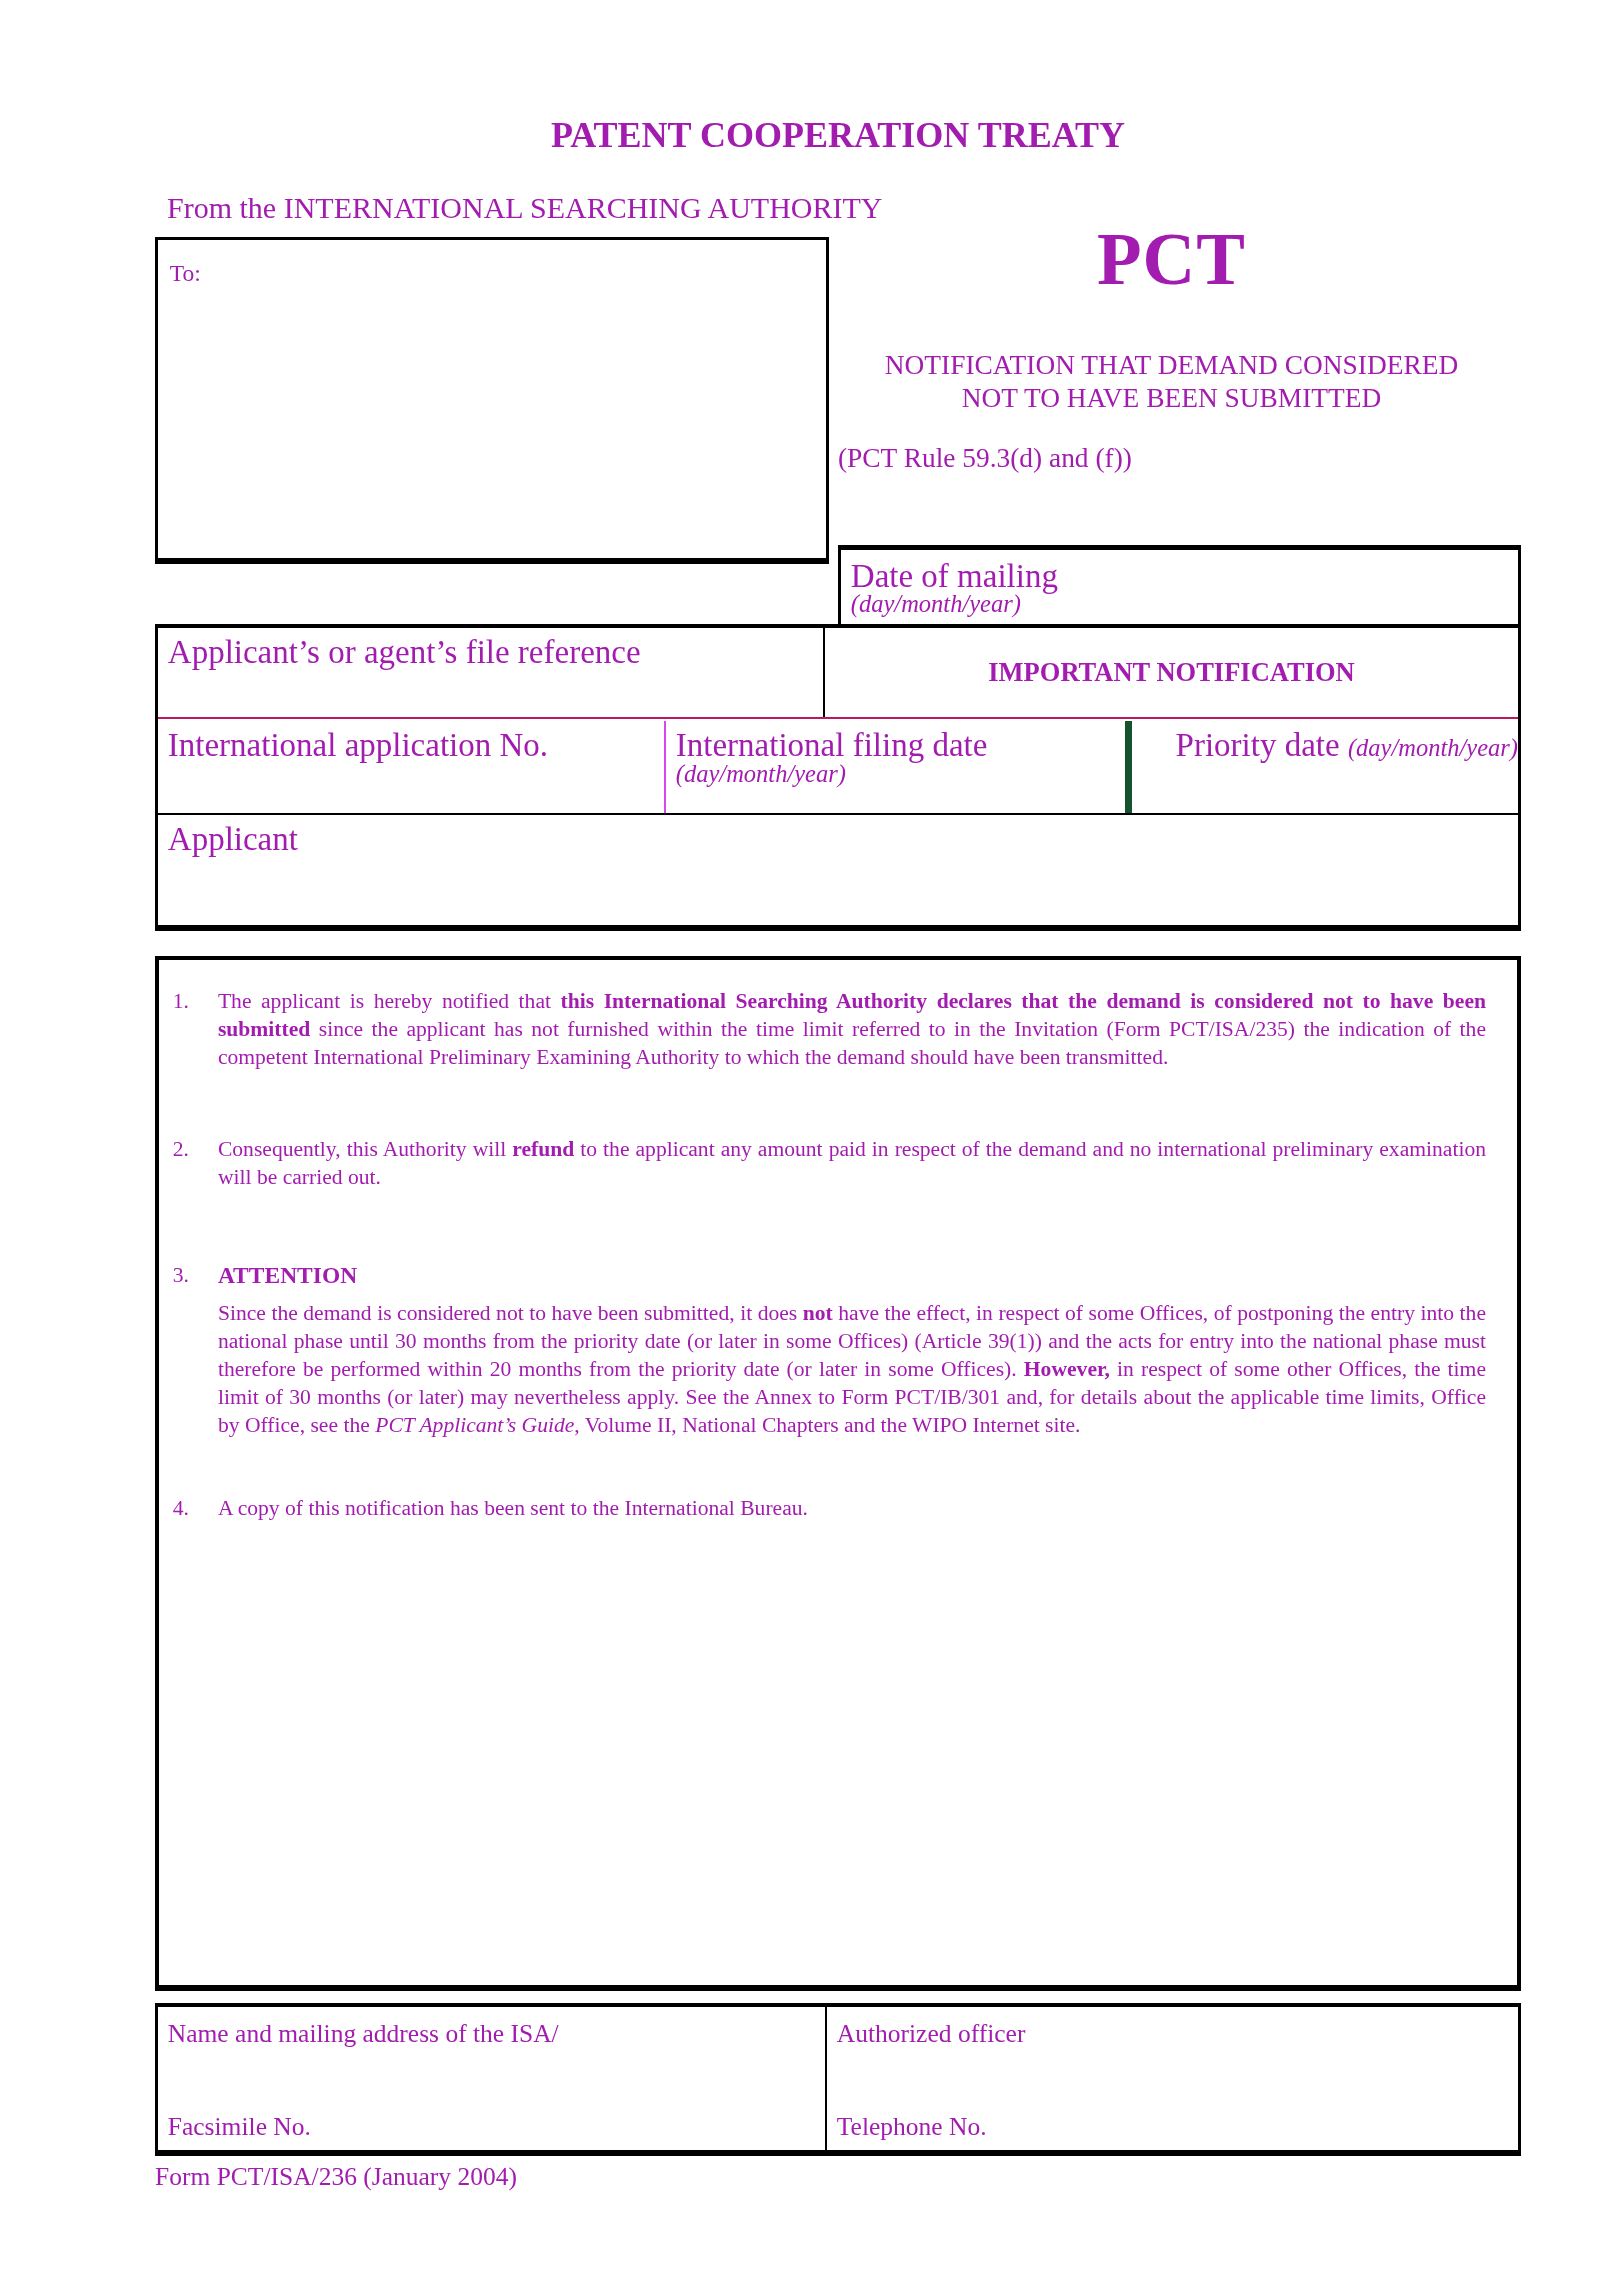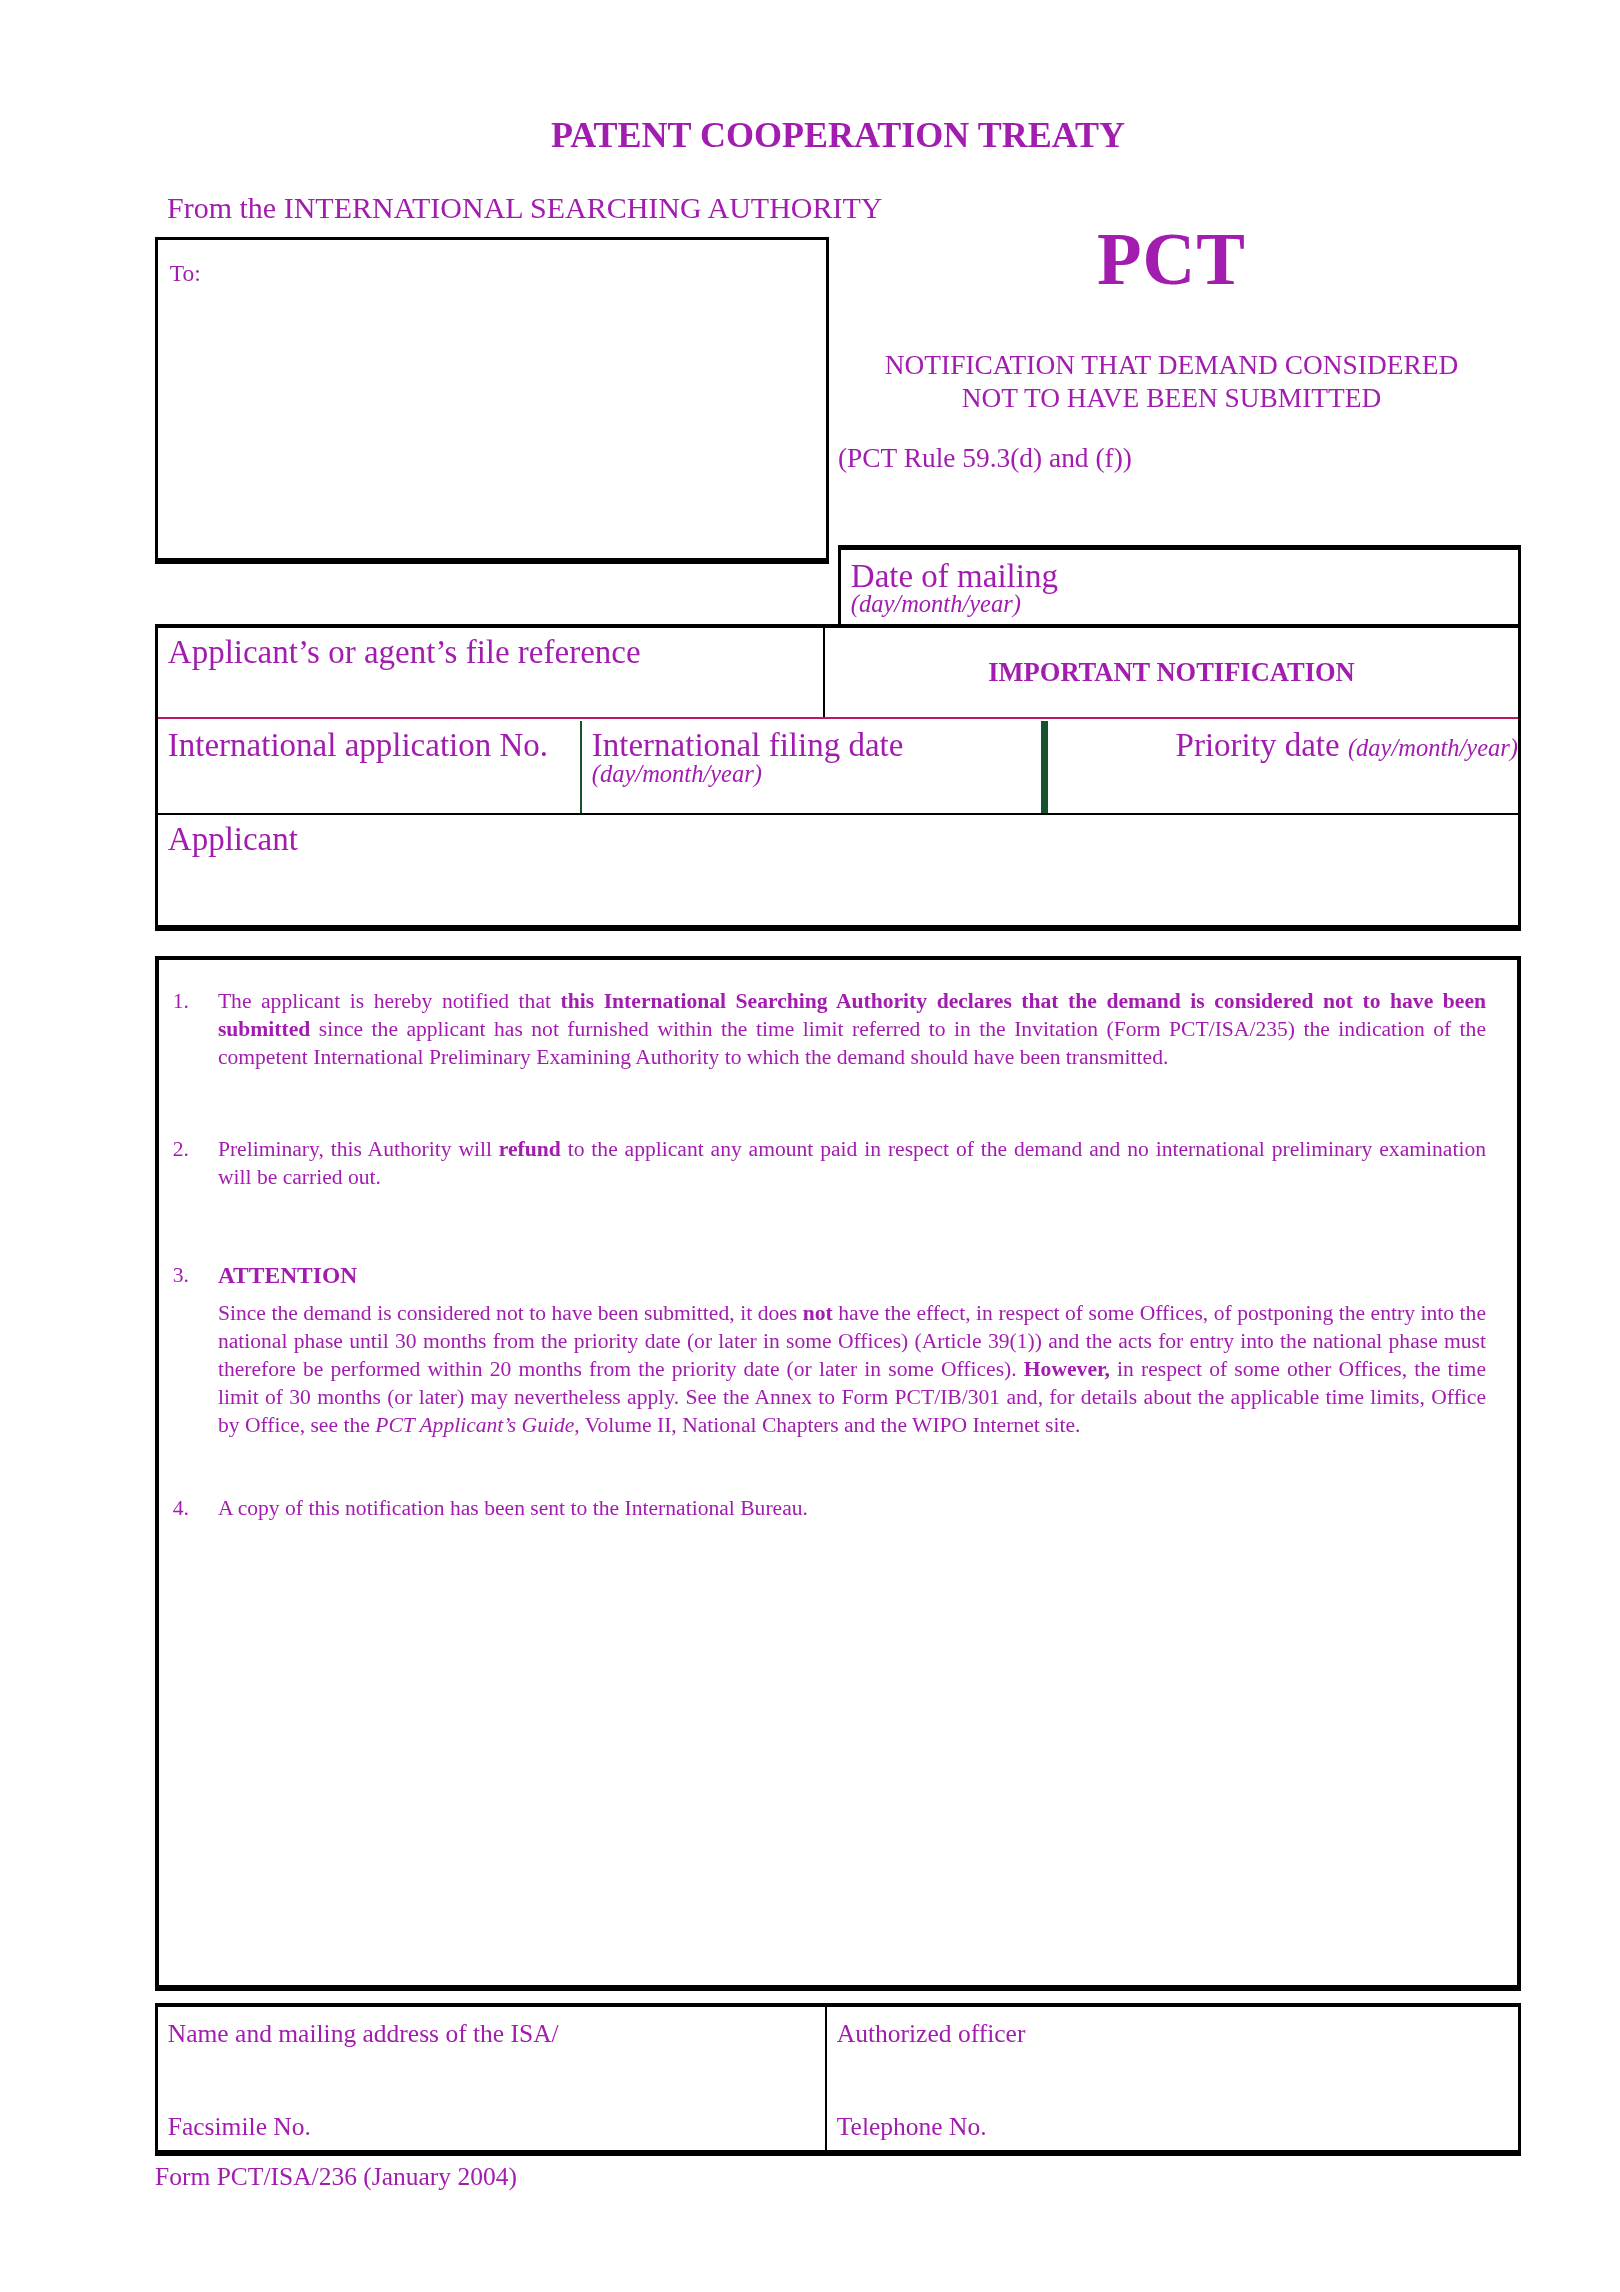--- a/index.html
+++ b/index.html
@@ -34,21 +34,21 @@
 
   .mid-table { left:155px; top:624px; width:1366px; height:307px;
     border:3.9px solid #000; border-top-width:4.9px; border-bottom-width:6.9px; }
   .row-a { position:absolute; left:0; top:0; width:100%; height:91px;
     border-bottom:2px solid #be185d; display:flex; }
   .cell-fileref { width:667px; border-right:2px solid #000; padding:9.8px 0 0 9.8px; }
   .cell-important { flex:1; display:flex; align-items:center; justify-content:center; }
   .important-label { font-size:26.5px; font-weight:bold; letter-spacing:0px; }
   .row-b { position:absolute; left:0; top:93px; width:100%; height:94px;
     border-bottom:2px solid #000; display:flex; }
-  .cell-appno { width:424px; border-right:2px solid #14532d; padding:9.8px 0 0 9.8px; }
+  .cell-appno { width:508px; border-right:2px solid #d946ef; padding:9.8px 0 0 9.8px; }
   .cell-filingdate { width:466px; border-right:7px solid #14532d; padding:9.8px 0 0 9.8px; }
   .cell-priority { flex:1; padding:9.8px 0 0 9.8px;text-align:right; }
   .row-c { position:absolute; left:0; top:189px; width:100%; bottom:0; padding:7.8px 0 0 9.8px; }
   .inline-note { font-size:24.5px; font-style:italic; }
 
   .main-box { left:155px; top:956px; width:1366px; height:1035px;
     border:4.9px solid #000; border-bottom-width:6.9px; padding:26.5px 31px 0 4.9px; }
   .item { display:flex; }
   .item .num { width:54px; flex:0 0 54px; padding-left:8.8px; font-size:21.6px; line-height:28px; }
   .item .content { flex:1; font-size:21.6px; line-height:28px; text-align:justify; }
@@ -122,21 +122,21 @@
   <div class="abs main-box">
       <div class="item">
         <div class="num">1.</div>
         <div class="content">
           <div><span>The applicant is hereby notified that </span><span class="b">this International Searching Authority declares that the demand is considered not to have been submitted</span><span> since the applicant has not furnished within the time limit referred to in the Invitation (Form PCT/ISA/235) the indication of the competent International Preliminary Examining Authority to which the demand should have been transmitted.</span></div>
         </div>
       </div>
       <div class="item">
         <div class="num">2.</div>
         <div class="content">
-          <div><span>Preliminary, this Authority will </span><span class="b">refund</span><span> to the applicant any amount paid in respect of the demand and no international preliminary examination will be carried out.</span></div>
+          <div><span>Consequently, this Authority will </span><span class="b">refund</span><span> to the applicant any amount paid in respect of the demand and no international preliminary examination will be carried out.</span></div>
         </div>
       </div>
       <div class="item">
         <div class="num">3.</div>
         <div class="content">
           <div class="item-heading">ATTENTION</div>
           <div><span>Since the demand is considered not to have been submitted, it does </span><span class="b">not</span><span> have the effect, in respect of some Offices, of postponing the entry into the national phase until 30 months from the priority date (or later in some Offices) (Article 39(1)) and the acts for entry into the national phase must therefore be performed within 20 months from the priority date (or later in some Offices).  </span><span class="b">However,</span><span> in respect of some other Offices, the time limit of 30 months (or later) may nevertheless apply.  See the Annex to Form PCT/IB/301 and, for details about the applicable time limits, Office by Office, see the </span><span class="i">PCT Applicant’s Guide</span><span>, Volume II, National Chapters and the WIPO Internet site.</span></div>
         </div>
       </div>
       <div class="item">

